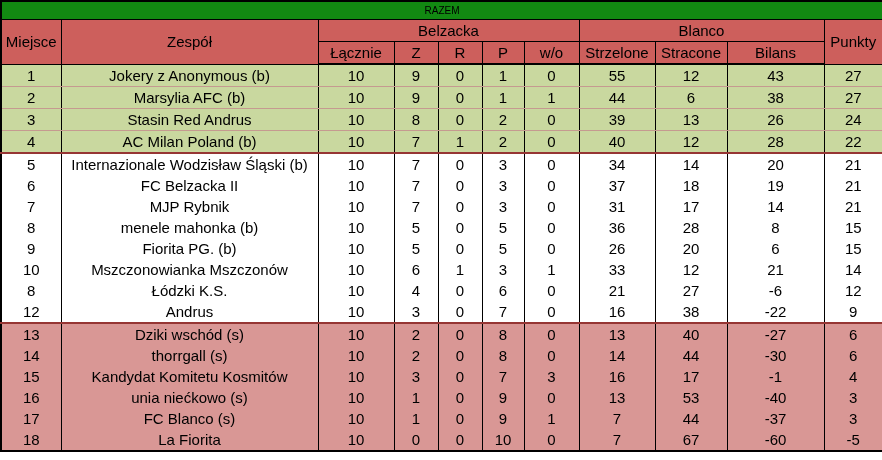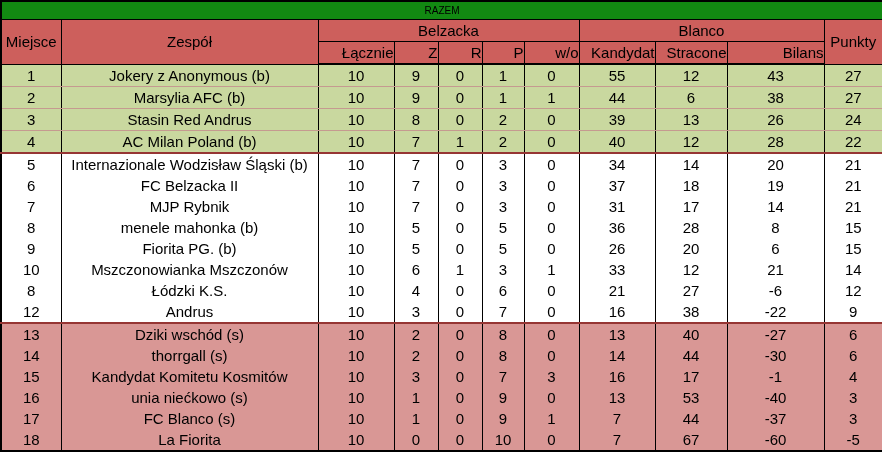--- a/index.html
+++ b/index.html
@@ -34,21 +34,21 @@
     background:var(--title-bg);
     height:17px;font-size:10px;
     border-bottom:1px solid var(--grid-black);
   }
   thead th{
     background:var(--header-bg);
     height:21px;
     border-top:1px solid var(--grid-black);
     border-bottom:1px solid var(--grid-black);
   }
-  thead tr.header-sub-row th{border-bottom:2px solid var(--grid-black);text-align:right;}
+  thead tr.header-sub-row th{border-bottom:2px solid var(--grid-black);}
   tbody td{height:21px;}
   tr.zone-promotion td{
     background:var(--promotion-bg);
     border-bottom:1px solid var(--promotion-sep);
   }
   tr.zone-mid td{background:var(--mid-bg);}
   tr.zone-relegation td{background:var(--relegation-bg);}
   tr.zone-start td{border-top:2px solid var(--divider-red);}
 </style>
 </head>
@@ -79,21 +79,21 @@
         <th colspan="5">Belzacka</th>
         <th colspan="3">Blanco</th>
         <th rowspan="2">Punkty</th>
       </tr>
       <tr class="header-sub-row">
         <th>Łącznie</th>
         <th>Z</th>
         <th>R</th>
         <th>P</th>
         <th>w/o</th>
-        <th>Kandydat</th>
+        <th>Strzelone</th>
         <th>Stracone</th>
         <th>Bilans</th>
       </tr>
     </thead>
     <tbody>
         <tr class="zone-promotion">
     <td>1</td>
     <td>Jokery z Anonymous (b)</td>
     <td>10</td>
     <td>9</td>

